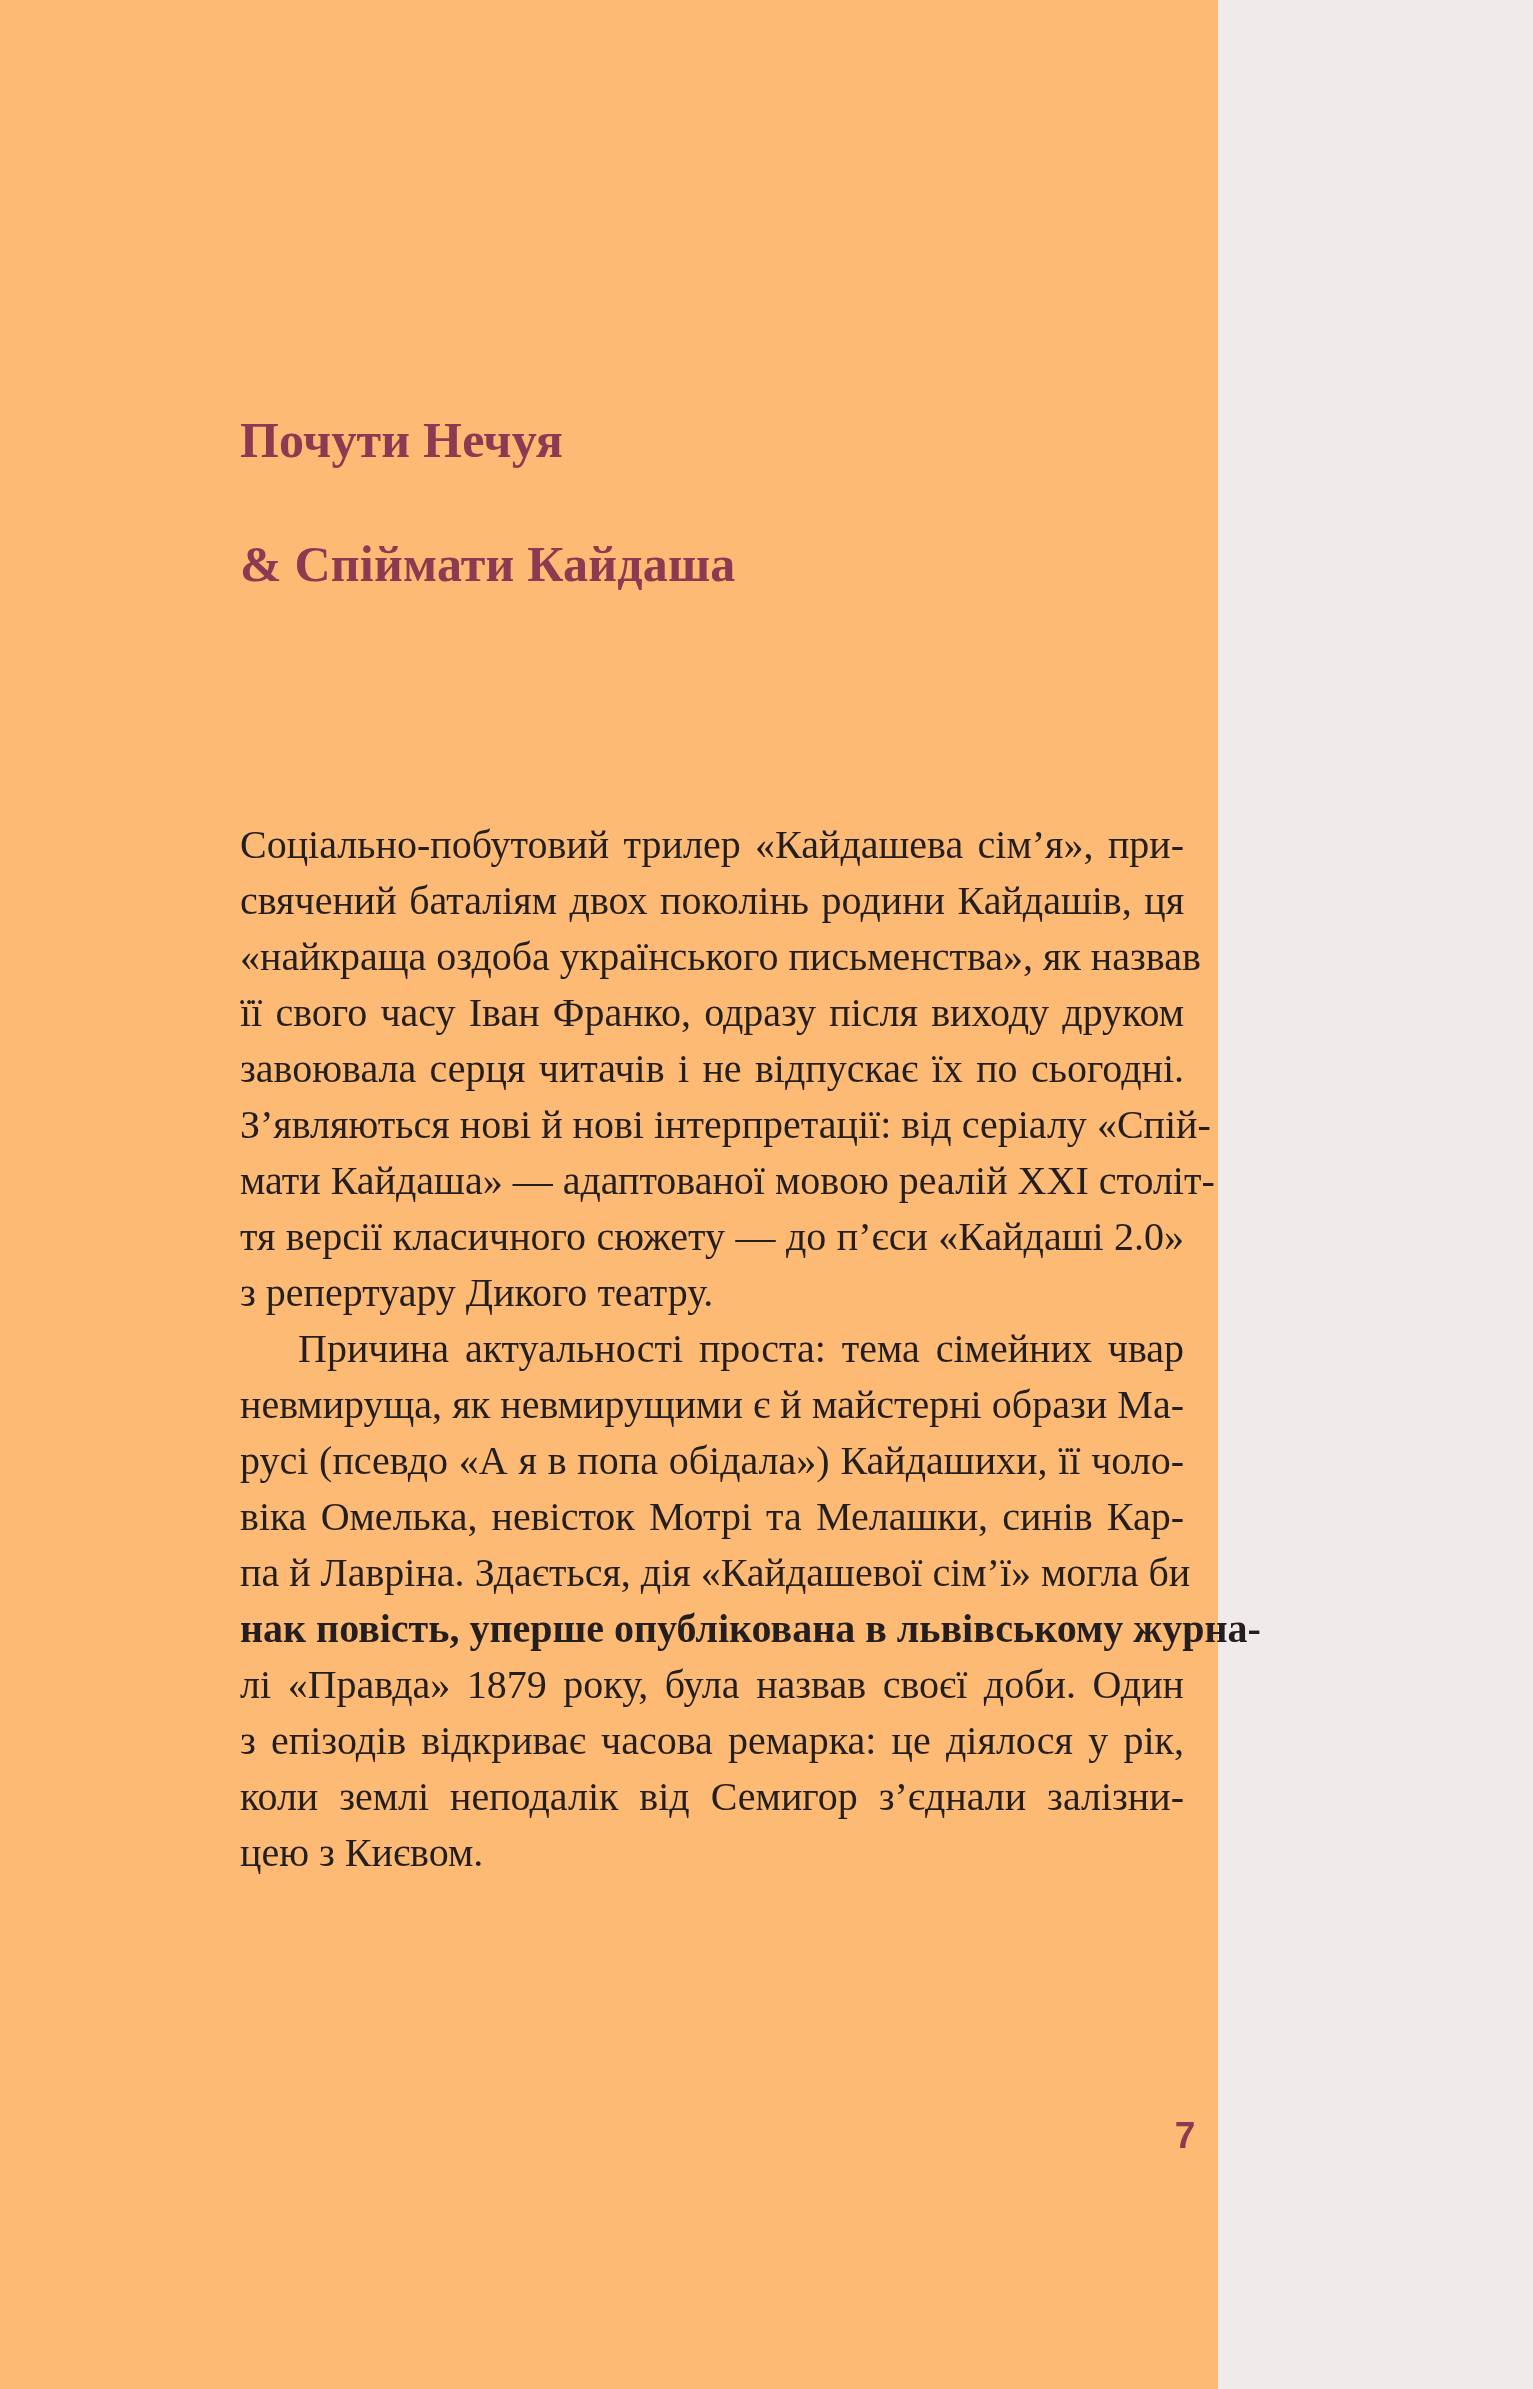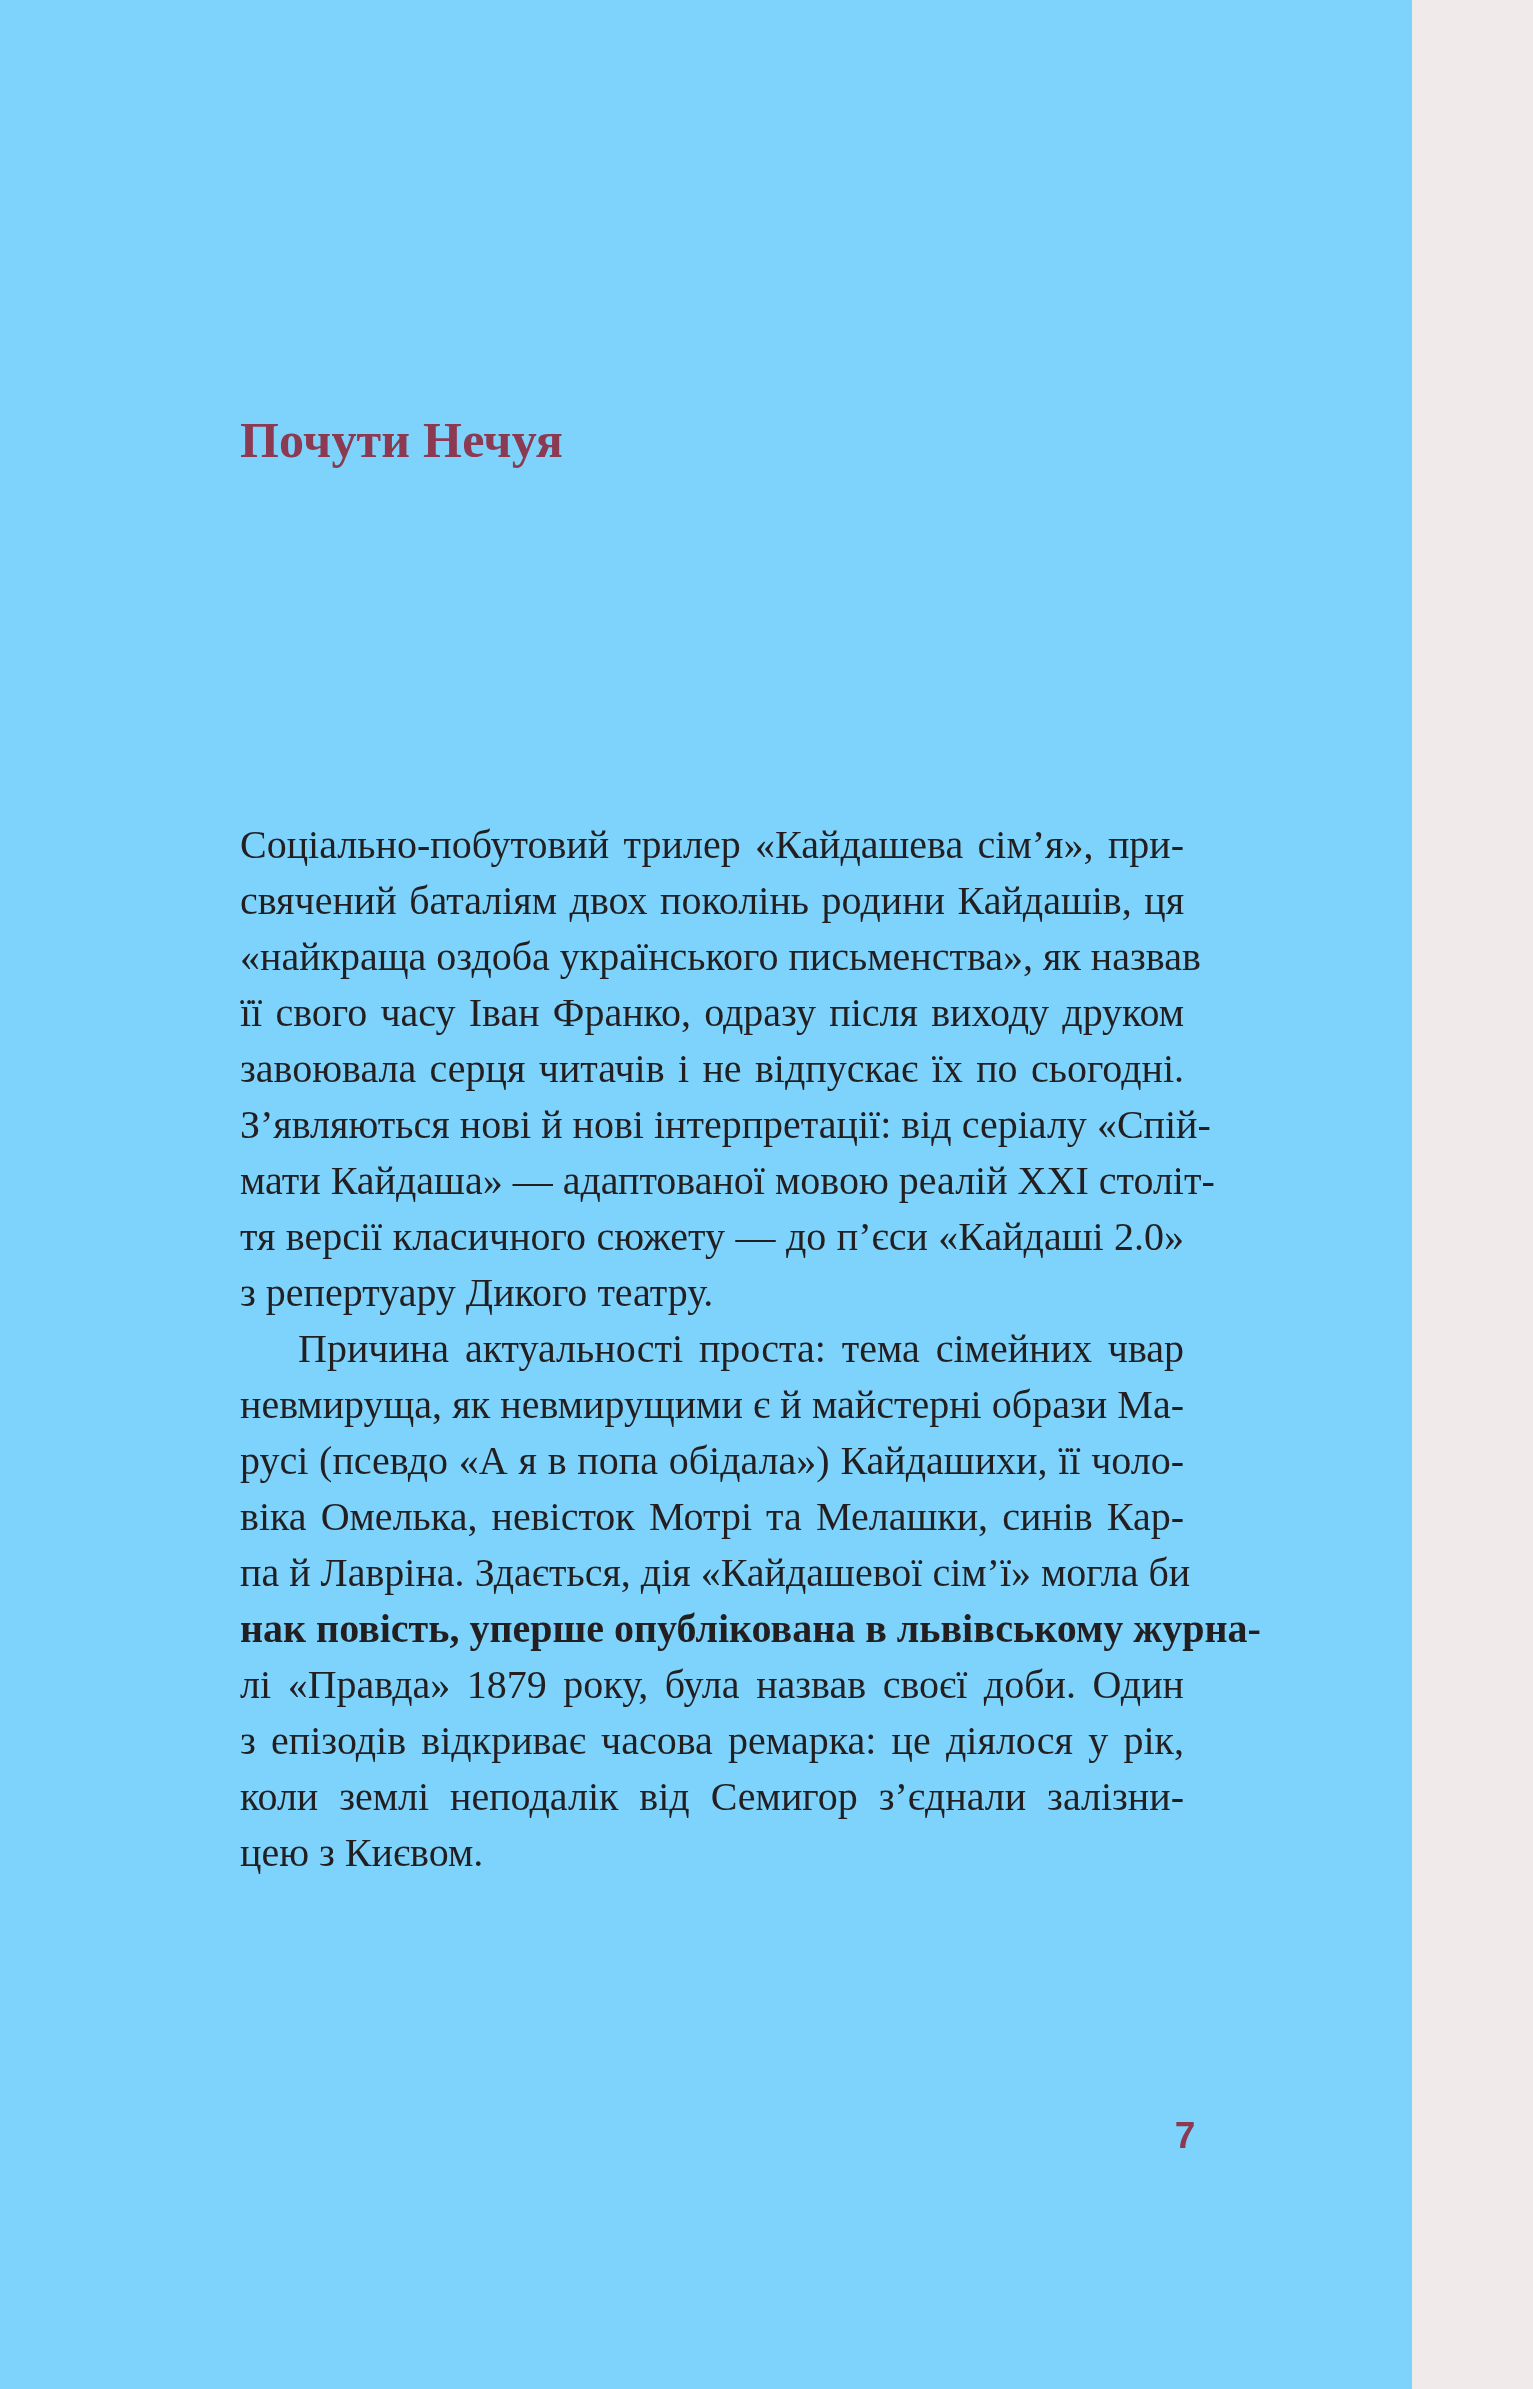--- a/index.html
+++ b/index.html
@@ -11,23 +11,23 @@
     width: 1534px;
     height: 2389px;
     background: #f0ebea;
     font-family: "Liberation Serif", "DejaVu Serif", serif;
     -webkit-font-smoothing: antialiased;
     overflow: hidden;
   }
 
   .page {
     position: relative;
-    width: 1412px;
+    width: 1218px;
     height: 2389px;
-    background: #7dd3fc;
+    background: #fdba74;
     box-sizing: border-box;
   }
 
   
   .chapter-title {
     position: absolute;
     left: 240px;
     top: 313px;
     width: 959px;
     color: #8c3a51;
@@ -100,20 +100,21 @@
     line-height: 45px;
   }
 </style>
 </head>
 <body>
 
 <div class="page">
 
   <h1 class="chapter-title">
     <span class="title-line">Почути Нечуя</span>
+    <span class="title-line">&amp; Спіймати Кайдаша</span>
   </h1>
 
   <div class="body-text" id="body-text">
       <p class="para">
         <span class="line" style="white-space: nowrap;"><span class="w">Соціально-побутовий</span> <span class="w">трилер</span> <span class="w">«Кайдашева</span> <span class="w">сім’я»,</span> <span class="w">при-</span></span>
         <span class="line" style="white-space: nowrap;"><span class="w">свячений</span> <span class="w">баталіям</span> <span class="w">двох</span> <span class="w">поколінь</span> <span class="w">родини</span> <span class="w">Кайдашів,</span> <span class="w">ця</span></span>
         <span class="line" style="white-space: nowrap;"><span class="w">«найкраща</span> <span class="w">оздоба</span> <span class="w">українського</span> <span class="w">письменства»,</span> <span class="w">як</span> <span class="w">назвав</span></span>
         <span class="line" style="white-space: nowrap;"><span class="w">її</span> <span class="w">свого</span> <span class="w">часу</span> <span class="w">Іван</span> <span class="w">Франко,</span> <span class="w">одразу</span> <span class="w">після</span> <span class="w">виходу</span> <span class="w">друком</span></span>
         <span class="line" style="white-space: nowrap;"><span class="w">завоювала</span> <span class="w">серця</span> <span class="w">читачів</span> <span class="w">і</span> <span class="w">не</span> <span class="w">відпускає</span> <span class="w">їх</span> <span class="w">по</span> <span class="w">сьогодні.</span></span>
         <span class="line" style="white-space: nowrap;"><span class="w">З’являються</span> <span class="w">нові</span> <span class="w">й</span> <span class="w">нові</span> <span class="w">інтерпретації:</span> <span class="w">від</span> <span class="w">серіалу</span> <span class="w">«Спій-</span></span>

